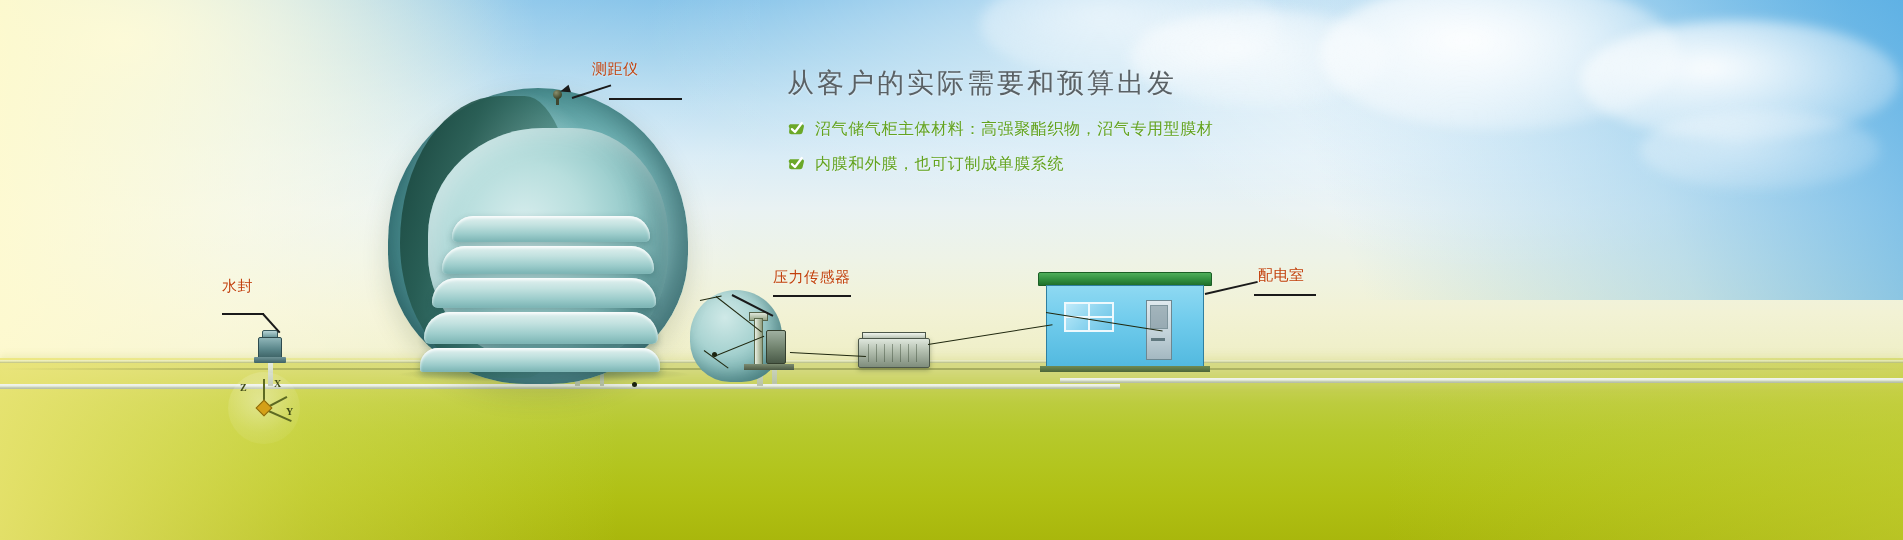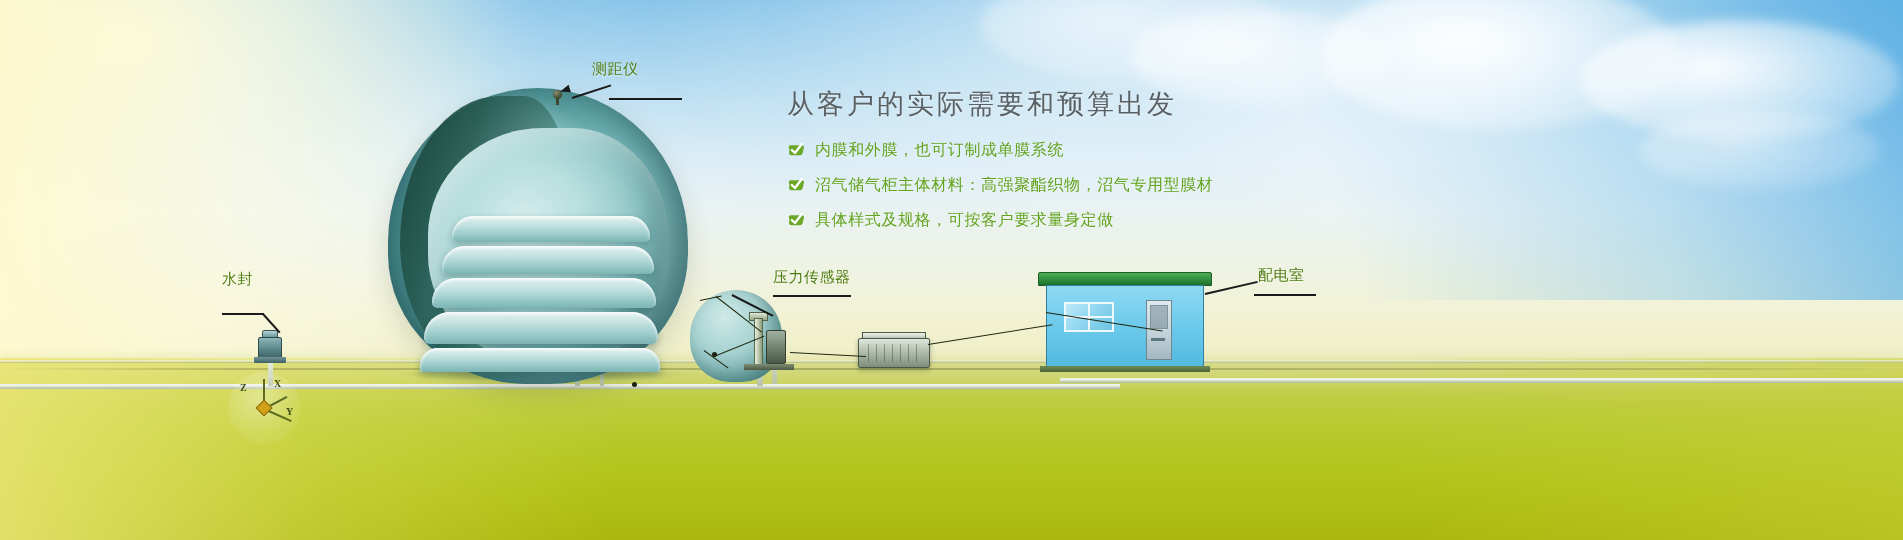--- a/index.html
+++ b/index.html
@@ -135,21 +135,21 @@
     position:absolute; left:553px; top:90px; width:9px; height:9px; border-radius:50%;
     background:radial-gradient(circle at 35% 30%, #8a8f6e 0%, #3e452a 70%, #1e2312 100%);
   }
   .rangefinder-stem {
     position:absolute; left:556px; top:97px; width:3px; height:8px; background:#3f4630;
   }
 
   
   .callout { position:absolute; }
   .callout .lbl {
-    position:absolute; white-space:nowrap; color:#4d7c0f;
+    position:absolute; white-space:nowrap; color:#c2410c;
     font-size:15px; font-weight:400; letter-spacing:.5px;
     text-shadow:0 1px 2px rgba(255,255,255,.6);
   }
   .leader-h { position:absolute; height:2px; background:#1a1a1a; }
   .leader-d { position:absolute; height:2px; background:#1a1a1a; transform-origin:left center; }
   .arrow-head {
     position:absolute; width:0; height:0;
     border-top:4px solid transparent; border-bottom:4px solid transparent;
     border-right:10px solid #1a1a1a;
   }
@@ -243,21 +243,21 @@
   .axis-lbl {
     position:absolute; font-size:10px; color:#3f4a15; font-weight:700;
     font-family:"Liberation Serif",serif;
   }
   .axis-hub {
     position:absolute; left:258px; top:402px; width:12px; height:12px;
     background:#d4a017; transform:rotate(45deg); border:1px solid #8a6a0d;
   }
 
   
-  .copy { position:absolute; left:787px; top:88px; width:1000px; }
+  .copy { position:absolute; left:787px; top:67px; width:1000px; }
   .copy-sub {
     font-size:27px; color:#5a6165; letter-spacing:3px; line-height:1.2;
     font-weight:400; text-shadow:0 1px 2px rgba(255,255,255,.55);
   }
   .copy-title {
     margin-top:8px; font-size:43px; font-weight:700; color:#121212;
     letter-spacing:2px; line-height:1.15;
     text-shadow:0 1px 3px rgba(255,255,255,.5);
   }
   .bullets { margin-top:20px; }
@@ -361,21 +361,21 @@
   <div class="nodedot" style="left:632px; top:382px;"></div>
 
   <div class="callout">
     <div class="lbl" style="left:592px; top:60px;">测距仪</div>
     <div class="leader-h" style="left:609px; top:98px; width:73px;"></div>
     <div class="leader-d" style="left:572px; top:97px; width:41px; transform:rotate(-18deg);"></div>
     <div class="arrow-head" style="left:560px; top:86px; transform:rotate(-18deg);"></div>
   </div>
 
   <div class="callout">
-    <div class="lbl" style="left:222px; top:270px;">水封</div>
+    <div class="lbl" style="left:222px; top:277px;">水封</div>
     <div class="leader-h" style="left:222px; top:313px; width:42px;"></div>
     <div class="leader-d" style="left:263px; top:313px; width:25px; transform:rotate(48deg);"></div>
   </div>
 
   <div class="callout">
     <div class="lbl" style="left:773px; top:268px;">压力传感器</div>
     <div class="leader-h" style="left:773px; top:295px; width:78px;"></div>
     <div class="leader-d" style="left:732px; top:294px; width:46px; transform:rotate(27deg);"></div>
   </div>
 
@@ -391,48 +391,39 @@
   <div class="axis-arm" style="left:264px; top:408px; width:26px; transform:rotate(-28deg);"></div>
   <div class="axis-hub"></div>
   <div class="axis-lbl" style="left:240px; top:382px;">Z</div>
   <div class="axis-lbl" style="left:274px; top:378px;">X</div>
   <div class="axis-lbl" style="left:286px; top:406px;">Y</div>
 
   <div class="copy">
     <div class="copy-sub">从客户的实际需要和预算出发</div>
 
     <div class="bullets">
+
+      <div class="bullet">
+        <span class="tick">
+          <svg viewBox="0 0 20 20" width="19" height="19">
+            <path d="M2.6 8.4 C1.2 7.0 2.0 4.6 4.0 4.6 L15.8 4.6 C17.2 4.6 18.2 5.8 17.8 7.2 L16.4 13.0 C16.1 14.2 15.0 15.0 13.8 15.0 L4.6 15.0 C3.2 15.0 2.2 14.0 2.2 12.6 Z" fill="#6ba828"></path>
+            <path d="M5.2 9.6 L8.4 12.6 L15.6 3.2" stroke="#ffffff" stroke-width="2.4" fill="none" stroke-linecap="round" stroke-linejoin="round"></path>
+          </svg>
+        </span>
+        <span class="btxt">沼气储气柜主体材料：高强聚酯织物，沼气专用型膜材</span>
+      </div>
 
       <div class="bullet">
         <span class="tick">
           <svg viewBox="0 0 20 20" width="19" height="19">
             <path d="M2.6 8.4 C1.2 7.0 2.0 4.6 4.0 4.6 L15.8 4.6 C17.2 4.6 18.2 5.8 17.8 7.2 L16.4 13.0 C16.1 14.2 15.0 15.0 13.8 15.0 L4.6 15.0 C3.2 15.0 2.2 14.0 2.2 12.6 Z" fill="#6ba828"></path>
             <path d="M5.2 9.6 L8.4 12.6 L15.6 3.2" stroke="#ffffff" stroke-width="2.4" fill="none" stroke-linecap="round" stroke-linejoin="round"></path>
           </svg>
         </span>
         <span class="btxt">内膜和外膜，也可订制成单膜系统</span>
       </div>
 
-      <div class="bullet">
-        <span class="tick">
-          <svg viewBox="0 0 20 20" width="19" height="19">
-            <path d="M2.6 8.4 C1.2 7.0 2.0 4.6 4.0 4.6 L15.8 4.6 C17.2 4.6 18.2 5.8 17.8 7.2 L16.4 13.0 C16.1 14.2 15.0 15.0 13.8 15.0 L4.6 15.0 C3.2 15.0 2.2 14.0 2.2 12.6 Z" fill="#6ba828"></path>
-            <path d="M5.2 9.6 L8.4 12.6 L15.6 3.2" stroke="#ffffff" stroke-width="2.4" fill="none" stroke-linecap="round" stroke-linejoin="round"></path>
-          </svg>
-        </span>
-        <span class="btxt">沼气储气柜主体材料：高强聚酯织物，沼气专用型膜材</span>
-      </div>
-
-      <div class="bullet">
-        <span class="tick">
-          <svg viewBox="0 0 20 20" width="19" height="19">
-            <path d="M2.6 8.4 C1.2 7.0 2.0 4.6 4.0 4.6 L15.8 4.6 C17.2 4.6 18.2 5.8 17.8 7.2 L16.4 13.0 C16.1 14.2 15.0 15.0 13.8 15.0 L4.6 15.0 C3.2 15.0 2.2 14.0 2.2 12.6 Z" fill="#6ba828"></path>
-            <path d="M5.2 9.6 L8.4 12.6 L15.6 3.2" stroke="#ffffff" stroke-width="2.4" fill="none" stroke-linecap="round" stroke-linejoin="round"></path>
-          </svg>
-        </span>
-        <span class="btxt">具体样式及规格，可按客户要求量身定做</span>
-      </div>
 
     </div>
   </div>
 
 
 </div>
 
 </body></html>

